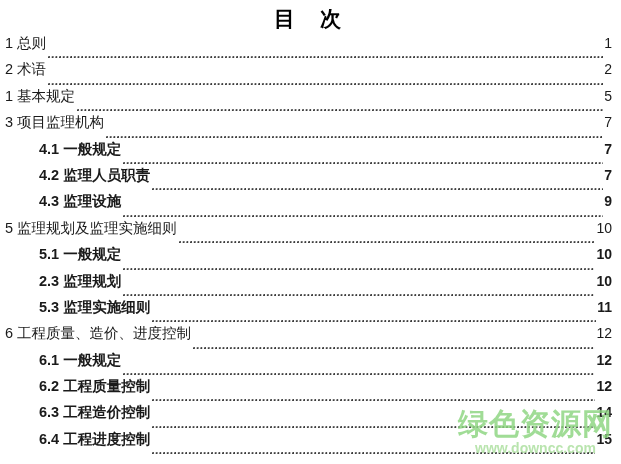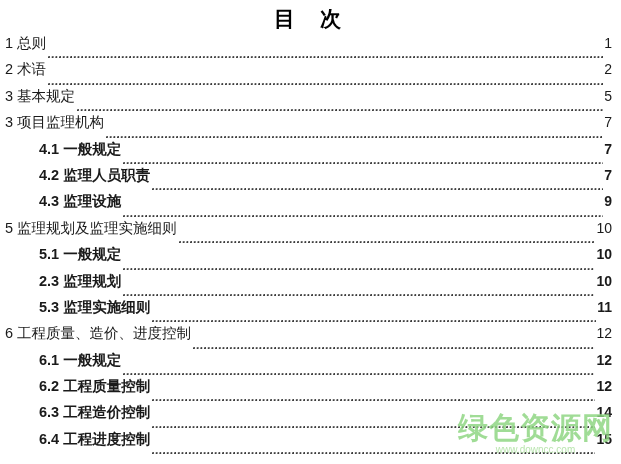--- a/index.html
+++ b/index.html
@@ -31,42 +31,42 @@
   }
   .pagenum{flex:0 0 auto;padding-bottom:3px;font-size:14px;color:#1a1a1a;}
   .watermark{
     position:absolute;right:8px;bottom:9px;z-index:3;
     text-align:center;line-height:1;pointer-events:none;
   }
   .wm-name{
     display:block;font-size:30px;font-weight:700;letter-spacing:1px;
     opacity:0.82;text-shadow:0 0 1px rgba(255,255,255,0.6);text-align:right;
   }
-  .wm-url{display:block;margin-top:2px;font-size:10px;font-weight:400;opacity:0.9;}
+  .wm-url{display:block;margin-top:2px;font-size:14px;font-weight:700;opacity:0.9;}
 </style>
 </head>
 <body>
 
 <div class="page">
 
   <h1 class="toc-title">目　次</h1>
 
   <div class="toc-list">
       <div class="row lvl1">
     <span class="label">1 总则</span>
     <span class="dots"></span>
     <span class="pagenum">1</span>
   </div>
       <div class="row lvl1">
     <span class="label">2 术语</span>
     <span class="dots"></span>
     <span class="pagenum">2</span>
   </div>
       <div class="row lvl1">
-    <span class="label">3 基本规定</span>
+    <span class="label">1 基本规定</span>
     <span class="dots"></span>
     <span class="pagenum">5</span>
   </div>
       <div class="row lvl1">
     <span class="label">3 项目监理机构</span>
     <span class="dots"></span>
     <span class="pagenum">7</span>
   </div>
       <div class="row lvl2">
     <span class="label">4.1 一般规定</span>

